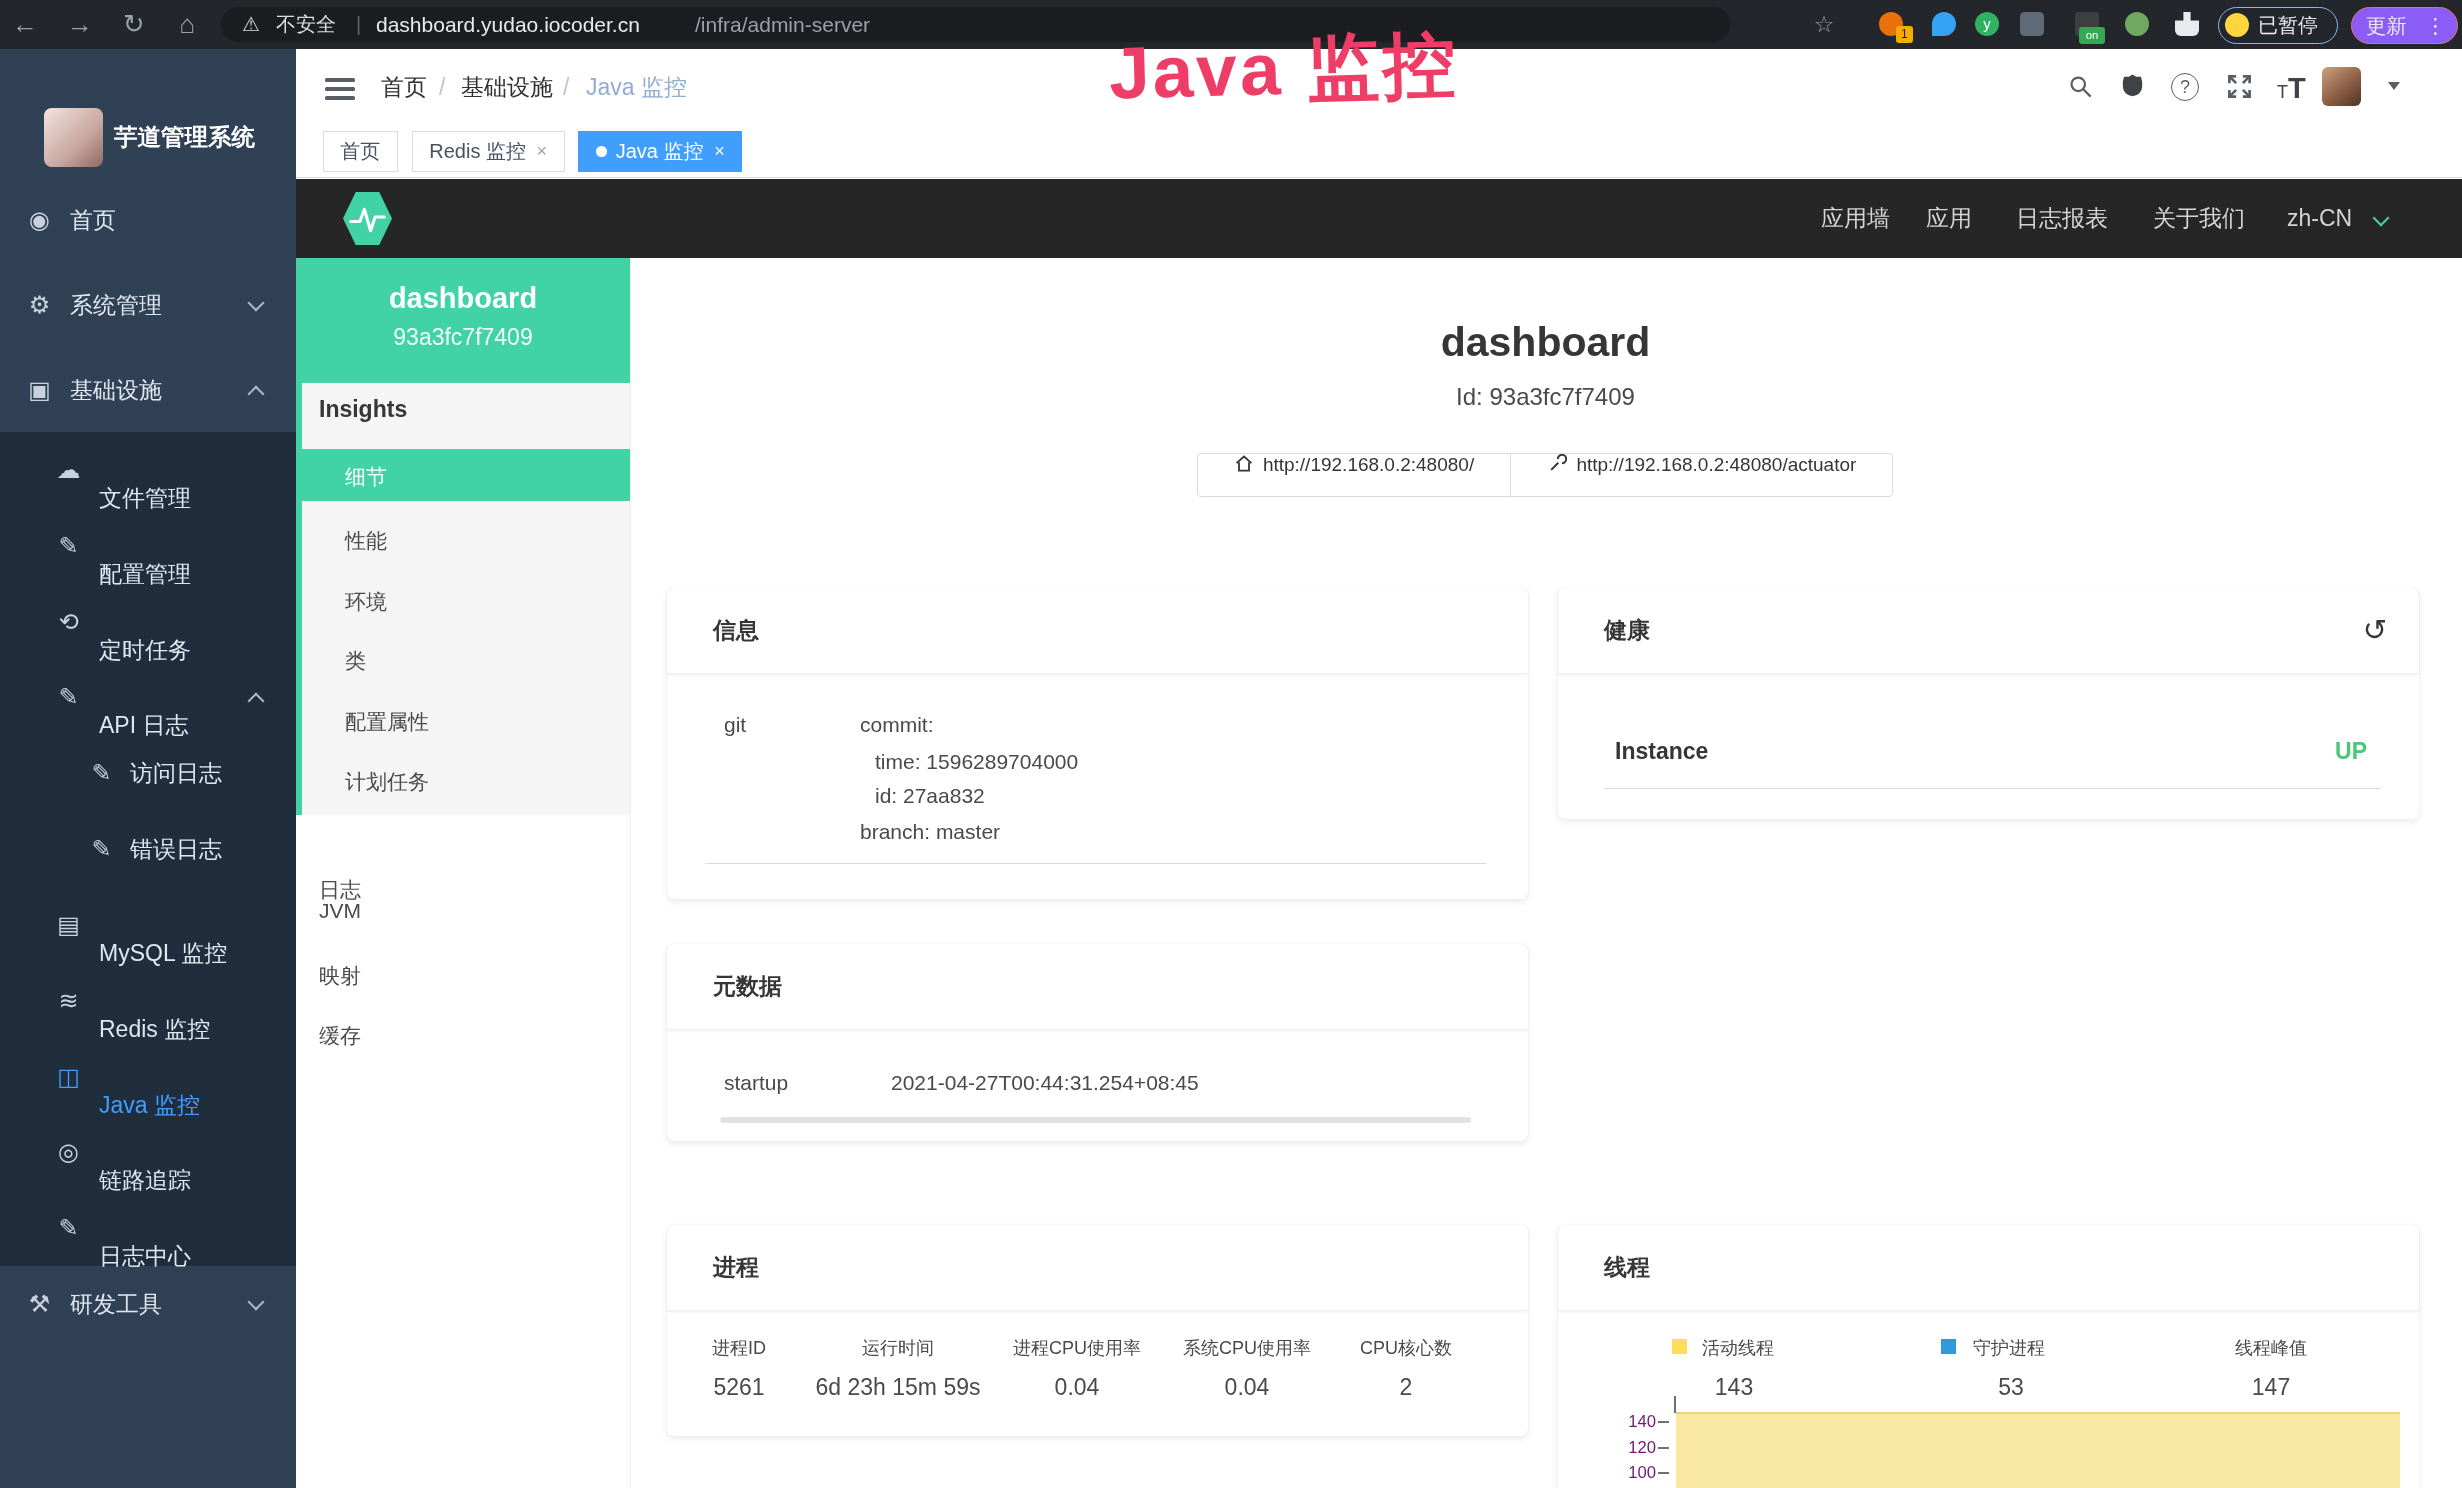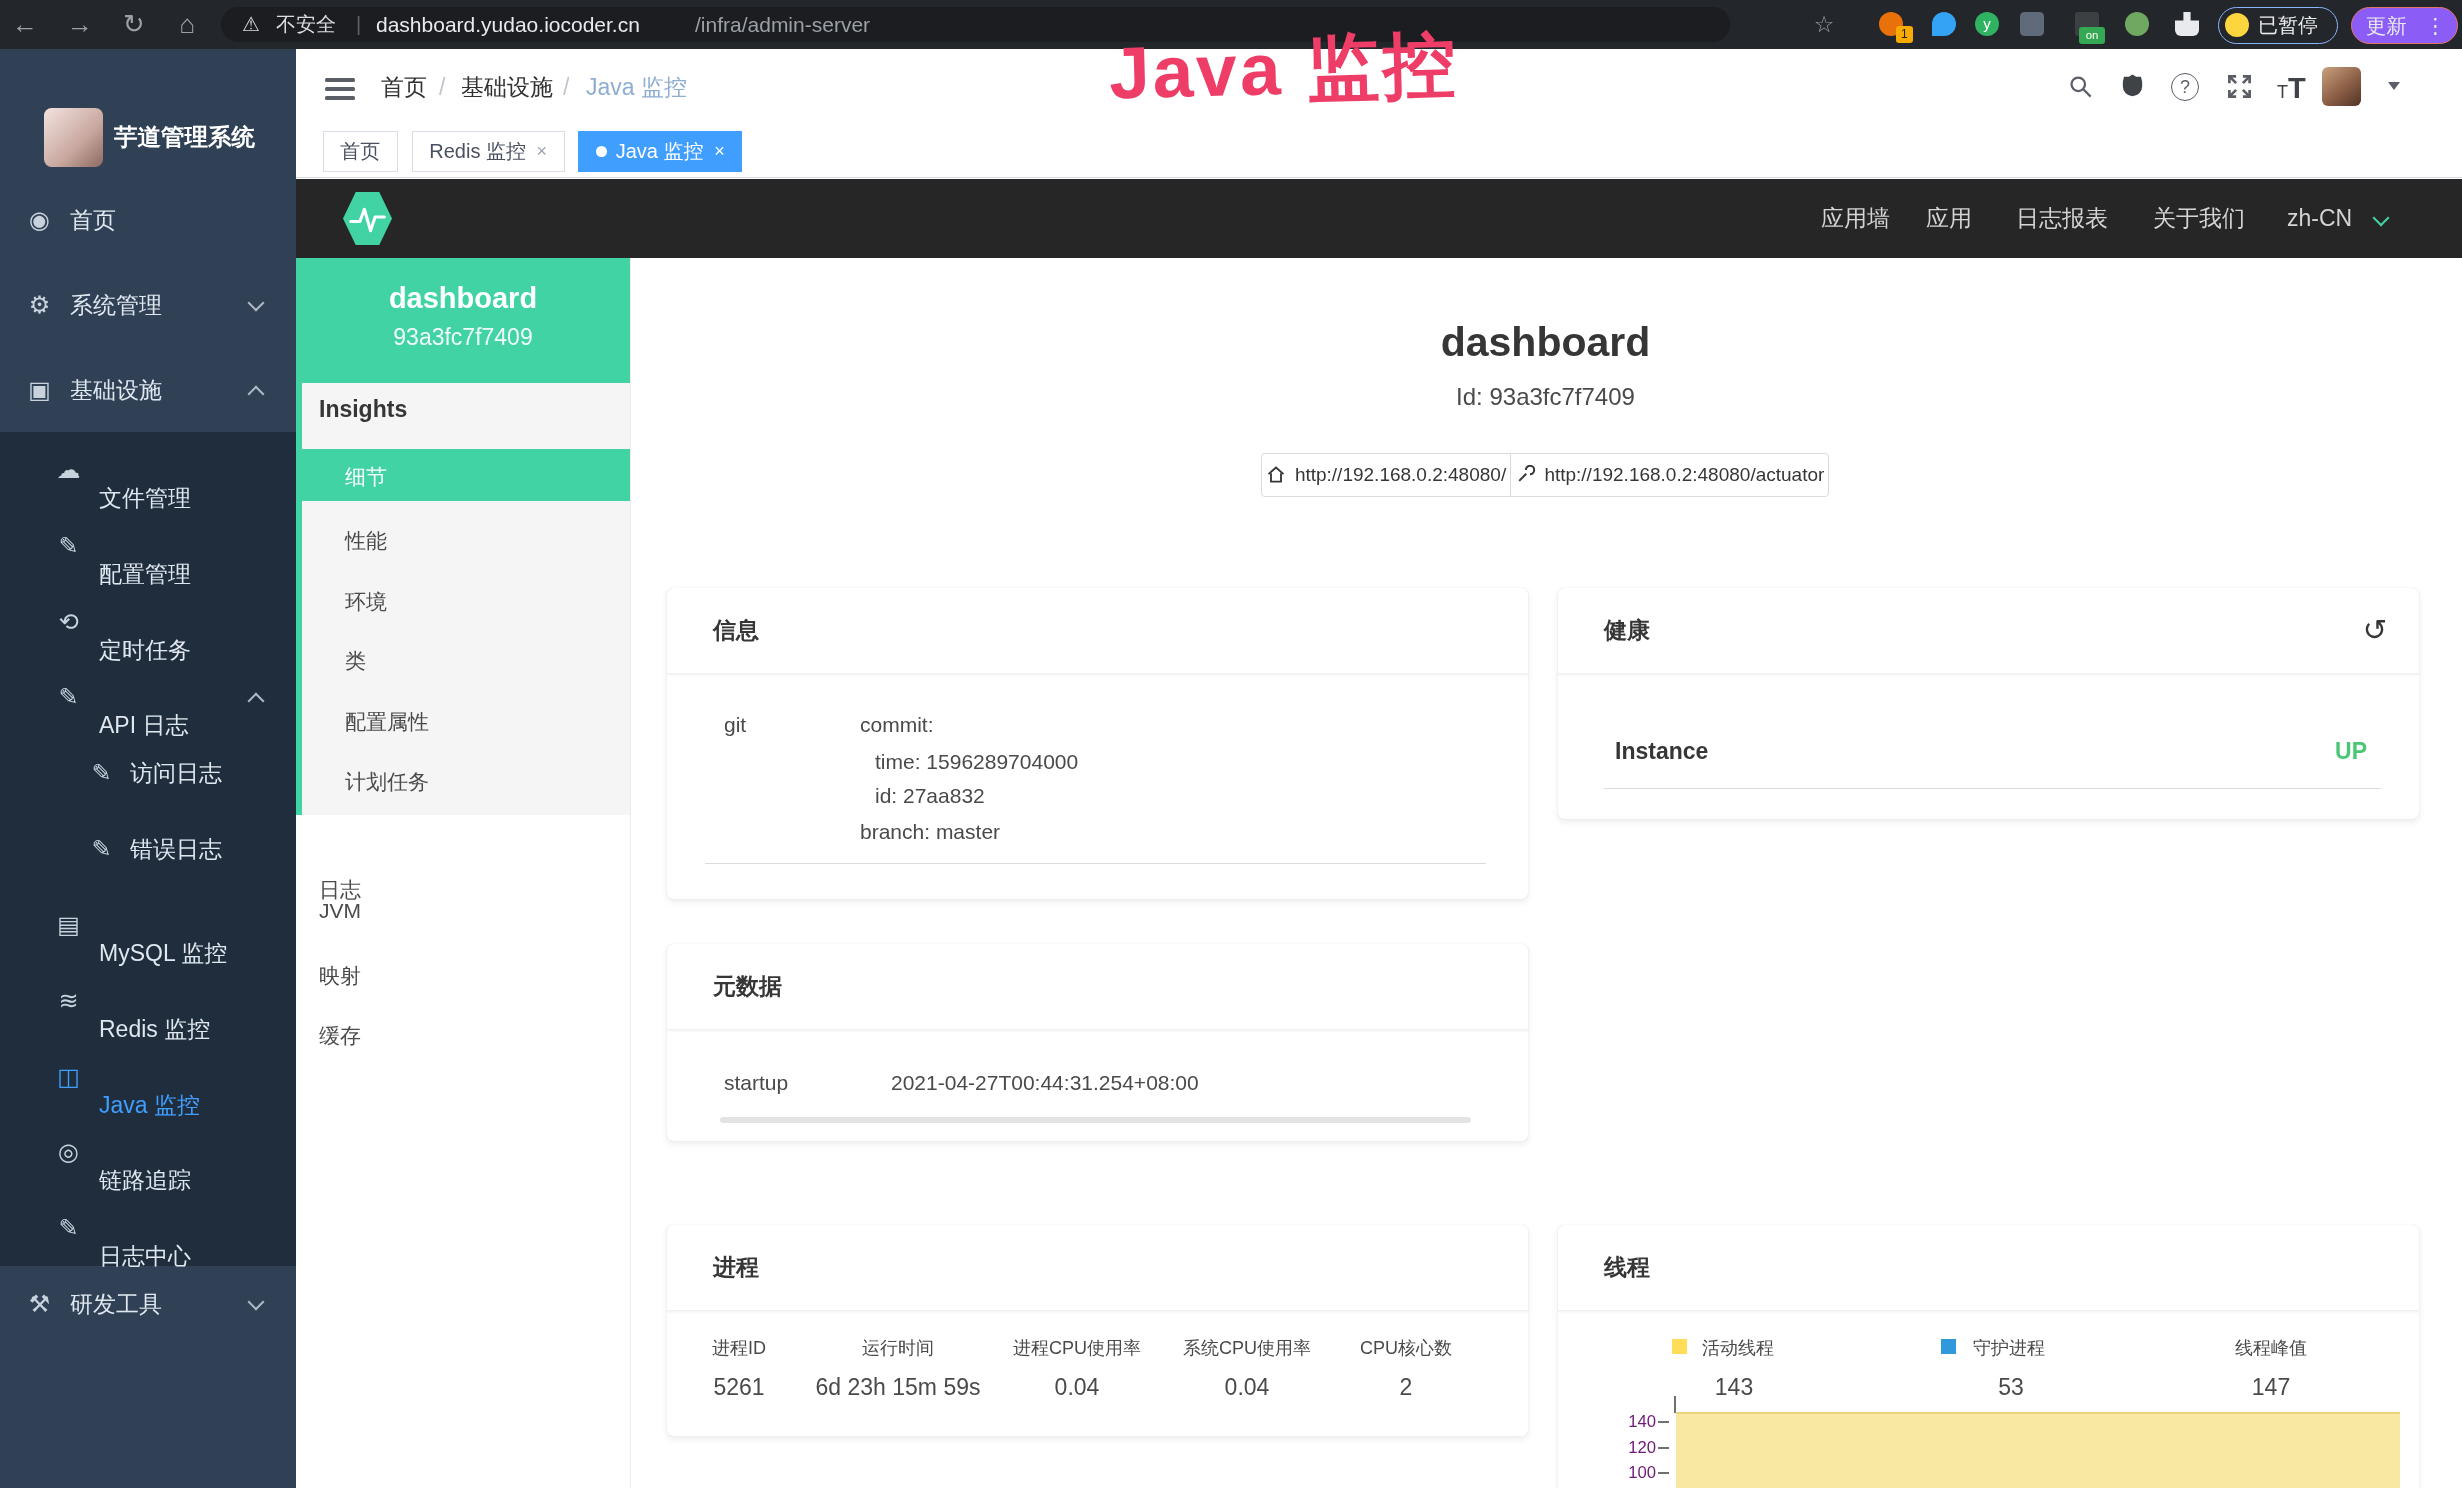--- a/index.html
+++ b/index.html
@@ -55,21 +55,21 @@
   .sba-side-head{position:absolute;left:296px;top:258px;width:334px;height:125px;background:#42d3a5;color:#fff;text-align:center;}
   .grp-bg{position:absolute;left:296px;top:383px;width:334px;height:432px;background:#f5f5f5;}
   .grp-strip{position:absolute;left:296px;top:383px;width:6px;height:432px;background:#42d3a5;}
   .sba-item{position:absolute;font-size:21px;color:#4a4a4a;cursor:pointer;}
   .sba-active{position:absolute;left:296px;top:449px;width:334px;height:52px;background:#42d3a5;}
 
   
   .page-title{position:absolute;left:629px;top:319px;width:1833px;text-align:center;font-size:41px;font-weight:bold;color:#363636;}
   .page-id{position:absolute;left:629px;top:383px;width:1833px;text-align:center;font-size:24px;color:#4a4a4a;}
   .endpoints{position:absolute;left:629px;top:453px;width:1833px;display:flex;justify-content:center;}
-  .ep-btn{display:inline-flex;align-items:center;height:42px;padding:0 4px;border:0.8px solid #dbdbdb;background:#fff;
+  .ep-btn{display:inline-flex;height:42px;padding:0 36px;border:0.8px solid #dbdbdb;background:#fff;
           font-size:19px;color:#363636;margin-left:-0.8px;cursor:pointer;}
   .ep-btn svg{margin-right:9px;}
   .ep-btn:first-child{border-radius:3.8px 0 0 3.8px;} .ep-btn:last-child{border-radius:0 3.8px 3.8px 0;}
 
   .card{position:absolute;background:#fff;border-radius:6px;
         box-shadow:0 3px 7.6px rgba(0,0,0,0.08),0 0 0.8px rgba(0,0,0,0.18);}
   .card-head{position:absolute;left:0;top:0;right:0;height:85px;border-bottom:1.5px solid #f0f0f0;
              box-shadow:0 1.5px 2.3px rgba(10,10,10,0.05);}
   .card-head .t{position:absolute;left:38px;top:0;height:85px;line-height:85px;font-size:23px;font-weight:bold;color:#363636;margin-left:8px;}
   .kv{position:absolute;font-size:21px;color:#4a4a4a;}
@@ -321,21 +321,21 @@
     <span class="kv" style="left:57px;top:150px;font-weight:bold;color:#363636;font-size:23px">Instance</span>
     <span class="kv" style="right:52px;top:150px;font-weight:bold;color:#48c774;font-size:23px">UP</span>
     <div class="rowline" style="left:46px;right:38px;top:200px"></div>
   </div>
 
   <div class="card" style="left:667px;top:944px;width:861px;height:197px">
     <div class="card-head">
       <span class="t">元数据</span>
     </div>
     <span class="kv" style="left:57px;top:127px">startup</span>
-    <span class="kv" style="left:224px;top:127px">2021-04-27T00:44:31.254+08:00</span>
+    <span class="kv" style="left:224px;top:127px">2021-04-27T00:44:31.254+08:45</span>
     <div class="abs" style="left:53px;width:751px;top:173px;height:6px;background:#e3e3e3;border-radius:3px"></div>
   </div>
 
   <div class="card" style="left:667px;top:1225px;width:861px;height:211px">
     <div class="card-head">
       <span class="t">进程</span>
     </div>
     <span class="colhead" style="left:72px;top:111px">进程ID</span>
     <span class="colhead" style="left:231px;top:111px">运行时间</span>
     <span class="colhead" style="left:410px;top:111px">进程CPU使用率</span>

